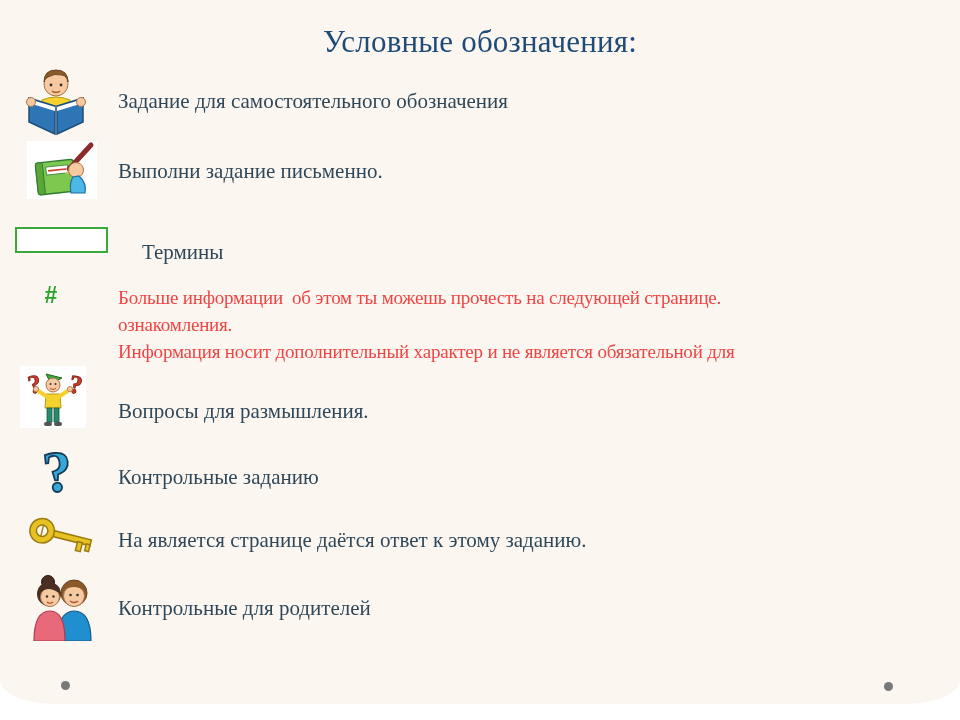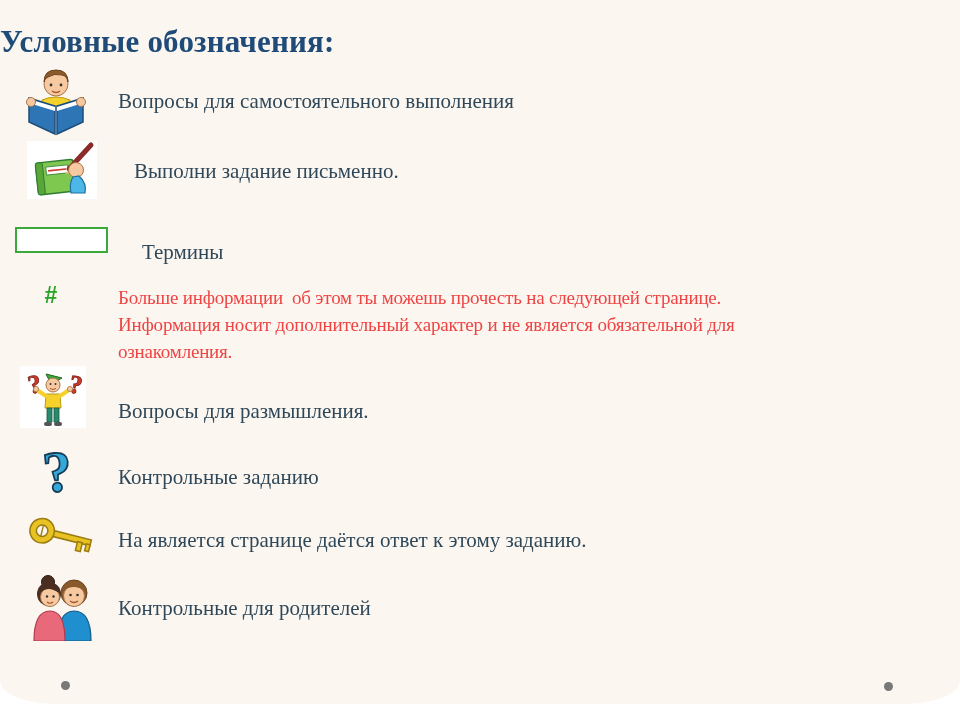--- a/index.html
+++ b/index.html
@@ -10,21 +10,21 @@
   }
   .slide{position:absolute;left:0;top:0;width:960px;height:720px;}
   .bg{
     position:absolute;left:0;top:0;width:960px;height:704px;
     background:#fcf6f0;
     border-bottom-left-radius:55px 24px;
     border-bottom-right-radius:55px 24px;
   }
   .title{
     position:absolute;left:0;top:24px;width:960px;
-    text-align:left;font-size:31px;font-weight:bold;color:#1e4b77;
+    text-align:center;font-size:31px;font-weight:normal;color:#1e4b77;
     letter-spacing:0.2px;
   }
   .row-label{
     position:absolute;left:118px;color:#2f4859;font-size:21px;white-space:nowrap;
   }
   .icon-box{position:absolute;}
   .terms-box{
     position:absolute;left:15px;top:227px;width:89px;height:22px;
     background:#ffffff;border:2px solid #3aa83a;
   }
@@ -62,46 +62,46 @@
       <path d="M28 27 Q32 30 36 27" stroke="#a9532c" stroke-width="1.4" fill="none"></path>
       <path d="M18 36 Q32 30 46 36 L46 42 L18 42 Z" fill="#f5d12c" stroke="#b79a14" stroke-width="1"></path>
       <polygon points="5,34 31,42 31,70 5,58" fill="#2e75b6" stroke="#1d4e79" stroke-width="1.5"></polygon>
       <polygon points="59,34 33,42 33,70 59,58" fill="#2e75b6" stroke="#1d4e79" stroke-width="1.5"></polygon>
       <polygon points="8,36 31,43 31,47 8,40" fill="#ffffff"></polygon>
       <polygon points="56,36 33,43 33,47 56,40" fill="#ffffff"></polygon>
       <circle cx="7" cy="38" r="4.5" fill="#f6c9a0" stroke="#a9744a" stroke-width="1"></circle>
       <circle cx="57" cy="38" r="4.5" fill="#f6c9a0" stroke="#a9744a" stroke-width="1"></circle>
     </svg>
   </div>
-  <div class="row-label" style="top:89px;">Вопросы для самостоятельного выполнения</div>
+  <div class="row-label" style="top:89px;">Задание для самостоятельного обозначения</div>
 
   <div class="icon-box white-card" style="left:27px;top:141px;width:70px;height:58px;">
     <svg width="70" height="58" viewBox="0 0 70 58">
       <g transform="rotate(-6 30 38)">
         <rect x="10" y="20" width="38" height="32" rx="3" fill="#7ec850" stroke="#2f7d32" stroke-width="1.5"></rect>
         <rect x="10" y="20" width="7" height="32" rx="2" fill="#5aa637" stroke="#2f7d32" stroke-width="1"></rect>
         <rect x="20" y="25" width="22" height="8" fill="#ffffff" stroke="#2f7d32" stroke-width="0.8"></rect>
         <path d="M22 29 L40 29" stroke="#d03a2a" stroke-width="1.6"></path>
       </g>
       <line x1="64" y1="4" x2="42" y2="28" stroke="#8b2b2b" stroke-width="5" stroke-linecap="round"></line>
       <polygon points="42,28 38,33 45,32" fill="#f0c36d"></polygon>
       <circle cx="49" cy="29" r="7.5" fill="#f6c9a0" stroke="#a9744a" stroke-width="1"></circle>
       <path d="M52 35 Q60 42 58 52 L44 52 Q42 42 46 36 Z" fill="#4db8e8" stroke="#1d6fa3" stroke-width="1.2"></path>
     </svg>
   </div>
-  <div class="row-label" style="top:159px;margin-left:16px;">Выполни задание письменно.</div>
+  <div class="row-label" style="top:159px;">Выполни задание письменно.</div>
 
   <div class="terms-box"></div>
   <div class="row-label" style="top:240px;margin-left:24px;">Термины</div>
 
   <div class="hash">#</div>
   <div class="para">
     <div>Больше информации  об этом ты можешь прочесть на следующей странице.</div>
+    <div>ознакомления.</div>
     <div>Информация носит дополнительный характер и не является обязательной для</div>
-    <div>ознакомления.</div>
   </div>
 
   <div class="icon-box white-card" style="left:20px;top:366px;width:66px;height:62px;">
     <svg width="66" height="62" viewBox="0 0 66 62">
       <text x="10" y="28" font-size="26" font-weight="bold" fill="#d03a2a" stroke="#7a1d12" stroke-width="0.8" font-family="Liberation Serif, serif" transform="rotate(-12 10 28)">?</text>
       <text x="48" y="26" font-size="26" font-weight="bold" fill="#d03a2a" stroke="#7a1d12" stroke-width="0.8" font-family="Liberation Serif, serif" transform="rotate(10 48 26)">?</text>
       <polygon points="26,8 42,12 31,18" fill="#3aa83a" stroke="#20691f" stroke-width="1"></polygon>
       <circle cx="33" cy="19" r="7" fill="#f6c9a0" stroke="#a9744a" stroke-width="1"></circle>
       <circle cx="30.5" cy="18" r="1" fill="#333"></circle>
       <circle cx="35.5" cy="18" r="1" fill="#333"></circle>

